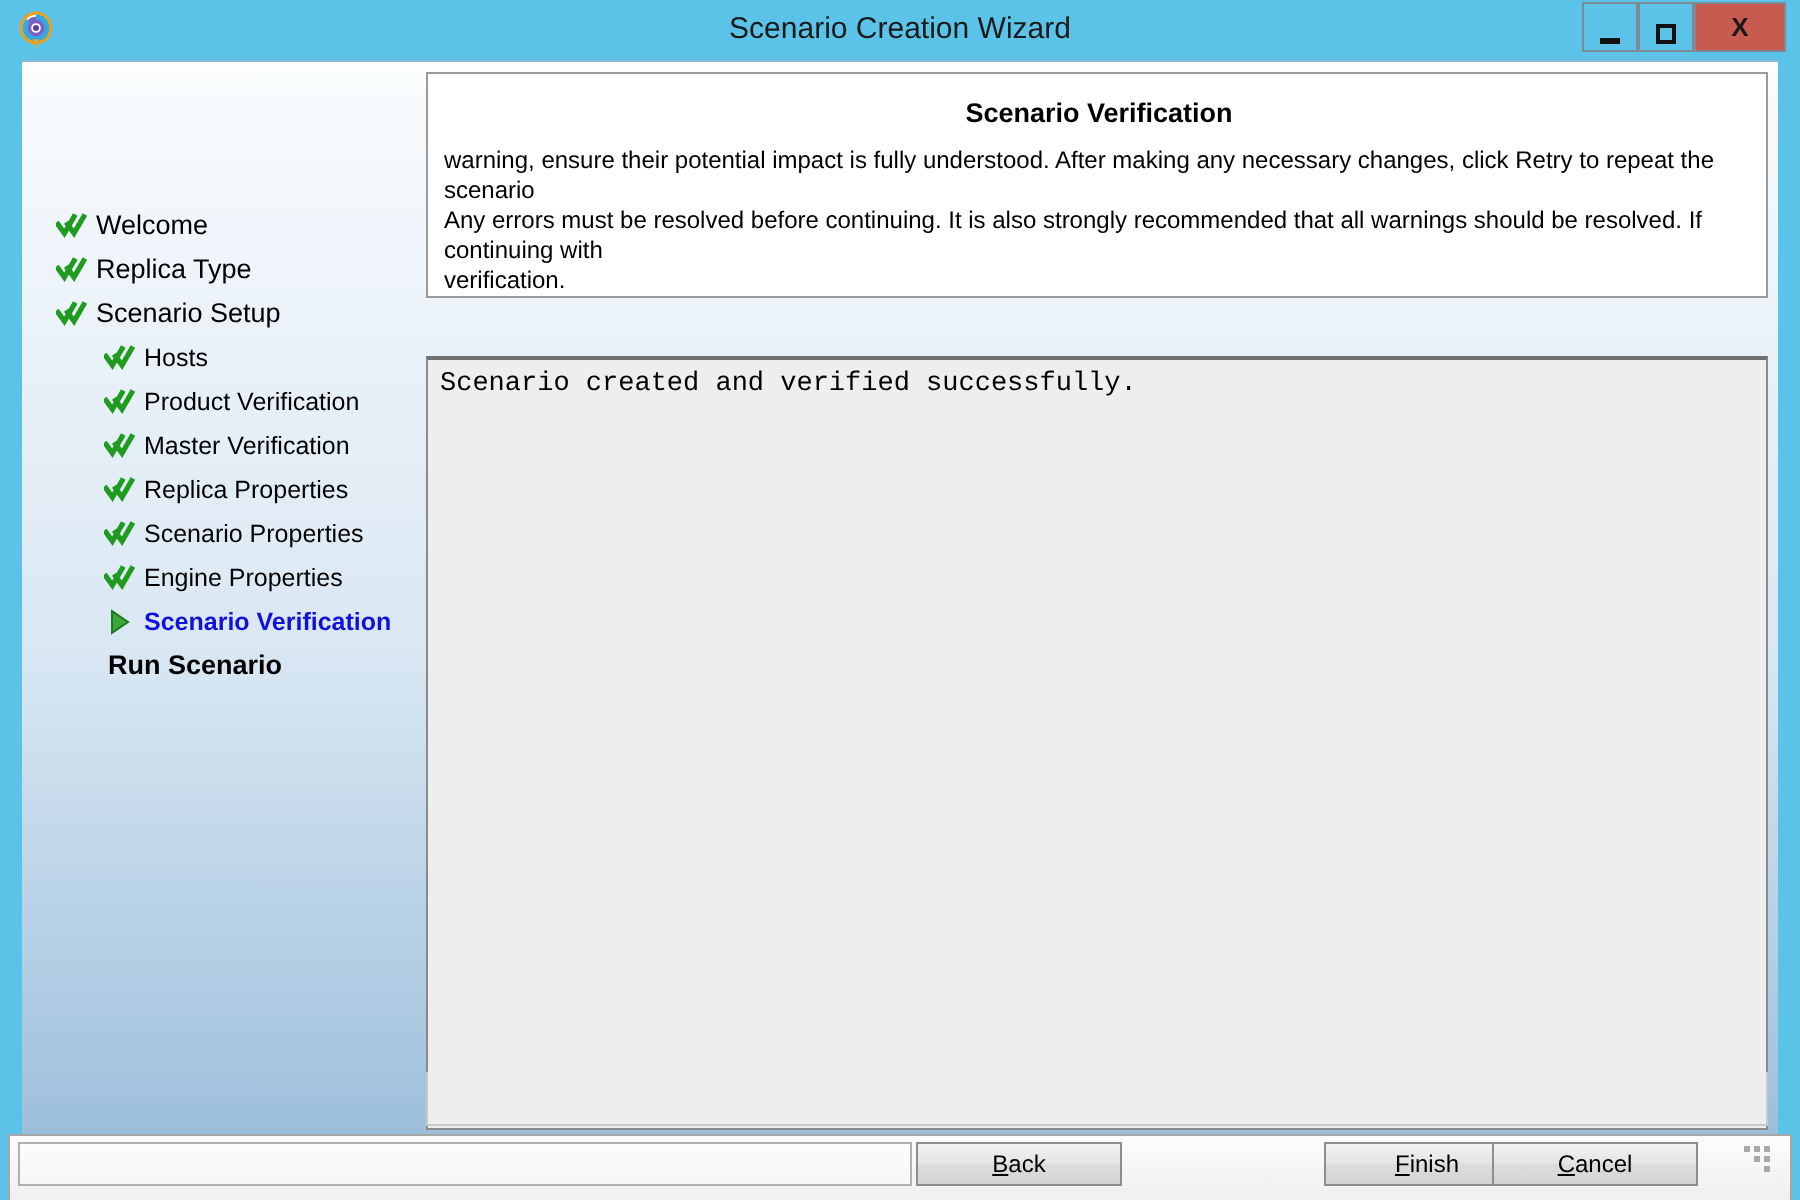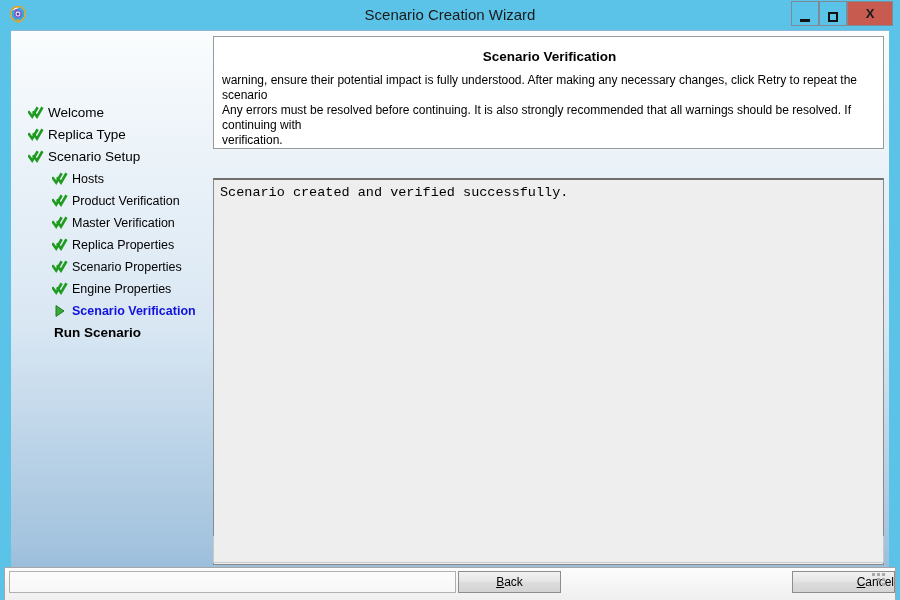--- a/index.html
+++ b/index.html
@@ -199,21 +199,21 @@
     padding: 0;
   }
   #btn-back { left: 453px; }
   #btn-next {
     left: 555px;
     background: linear-gradient(to bottom, #dff2fd 0%, #cfeafb 48%, #c3e4fa 52%, #bee1f9 100%);
     border: 1px solid #3c9ad4;
     box-shadow: inset 0 0 0 1px #eaf7ff;
   }
   #btn-finish { left: 657px; }
-  #btn-cancel { left: 787px; text-align: right; }
+  #btn-cancel { left: 741px; }
   .abtn u { text-decoration: underline; }
 
   #resize-grip {
     position: absolute;
     left: 872px; top: 573px;
     width: 16px; height: 16px;
   }
   #resize-grip i {
     position: absolute;
     width: 3px; height: 3px;
@@ -339,20 +339,21 @@
         <div id="result-text">Scenario created and verified successfully.</div>
       </div>
 
       <div id="result-filler"></div>
     </div>
   </div>
 
   <div id="actionbar">
     <input id="status-field" type="text" readonly="" value="" style="">
     <button class="abtn" id="btn-back"><u>B</u>ack</button>
+    <button class="abtn" id="btn-finish"><u>F</u>inish</button>
     <button class="abtn" id="btn-cancel"><u>C</u>ancel</button>
   </div>
 
   <div id="resize-grip">
       <i style="left: 0px; top: 0px;"></i>
       <i style="left: 5px; top: 0px;"></i>
       <i style="left: 10px; top: 0px;"></i>
       <i style="left: 5px; top: 5px;"></i>
       <i style="left: 10px; top: 5px;"></i>
       <i style="left: 10px; top: 10px;"></i>

